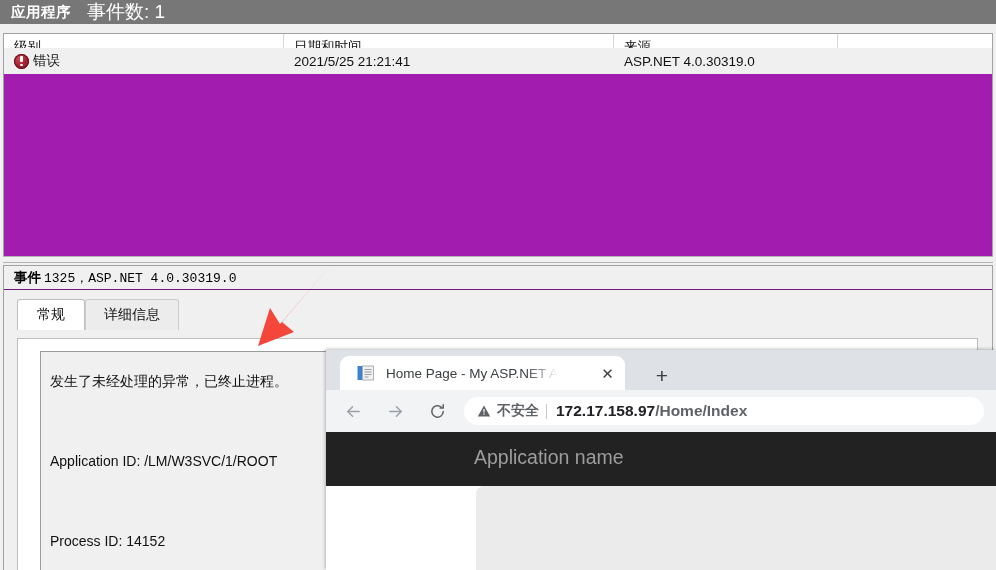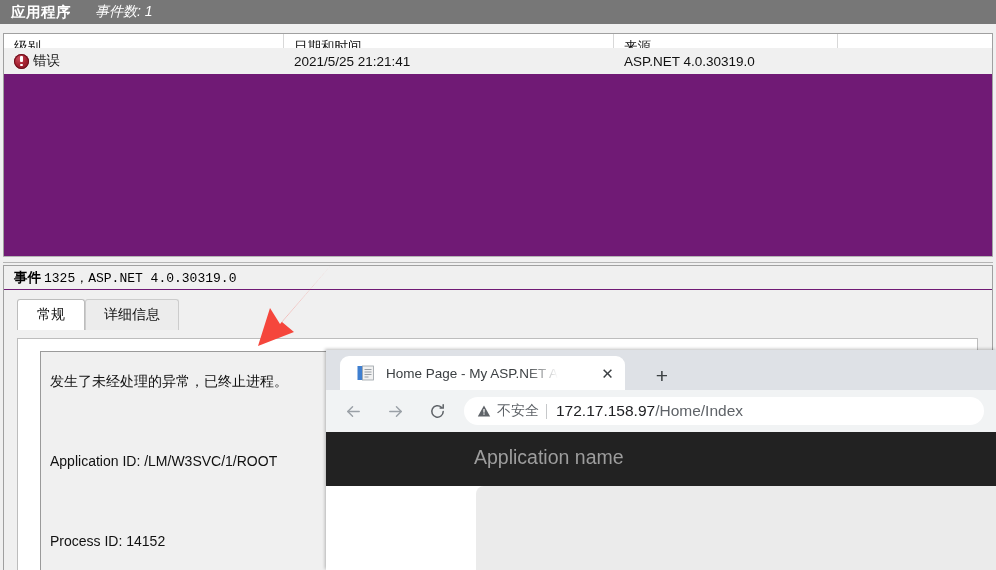--- a/index.html
+++ b/index.html
@@ -13,26 +13,26 @@
   
   #event-viewer{position:absolute;inset:0;background:#f0f0f0;}
 
   
   .ev-header{
     position:absolute;left:0;top:0;width:996px;height:24px;
     background:#777777;color:#ffffff;
     display:flex;align-items:center;
   }
   .ev-header .gh-title{font-size:14.5px;font-weight:bold;margin-left:11px;letter-spacing:.5px;}
-  .ev-header .gh-count{font-size:14px;margin-left:24px;font-style:italic;}
+  .ev-header .gh-count{font-size:19px;margin-left:16px;}
 
   
   .ev-list{
     position:absolute;left:3px;top:33px;width:990px;height:286px;
-    background:#701a75;border:1px solid #a0a0a0;box-sizing:border-box;
+    background:#a21caf;border:1px solid #a0a0a0;box-sizing:border-box;
   }
   .ev-list-head{
     position:relative;height:26px;background:#ffffff;
     border-bottom:1px solid #d8d8d8;
   }
   .ev-col{
     position:absolute;top:0;height:26px;display:flex;align-items:center;
     font-size:13.5px;color:#111;box-sizing:border-box;
     border-right:1px solid #d8d8d8;padding-left:10px;
   }
@@ -132,21 +132,21 @@
   .cr-toolbar{
     position:relative;height:42px;background:#f1f3f4;display:flex;align-items:center;
   }
   .cr-navbtn{
     width:30px;height:30px;margin-left:12px;flex:0 0 auto;
     display:flex;align-items:center;justify-content:center;color:#9aa0a6;
   }
   .cr-navbtn.active{color:#5f6368;}
   .cr-omnibox{
     margin-left:12px;height:28px;flex:1 1 auto;margin-right:12px;
-    background:#ffffff;border-radius:14px;display:flex;align-items:center;padding-left:13px;
+    background:#ffffff;border-radius:14px;display:flex;align-items:center;padding-left:13px;font-weight:bold;
   }
   .cr-warn-ico{width:14px;height:14px;margin-right:6px;flex:0 0 auto;color:#5f6368;}
   .cr-notsecure{font-size:14px;color:#5f6368;margin-right:7px;}
   .cr-vbar{width:1px;height:15px;background:#c6c8ca;margin-right:9px;}
   .cr-url{font-size:15.5px;color:#202124;white-space:nowrap;}
   .cr-url .dim{color:#5f6368;}
 
   .cr-viewport{position:relative;height:138px;background:#ffffff;overflow:hidden;}
   .site-navbar{
     height:54px;background:#222222;position:relative;

